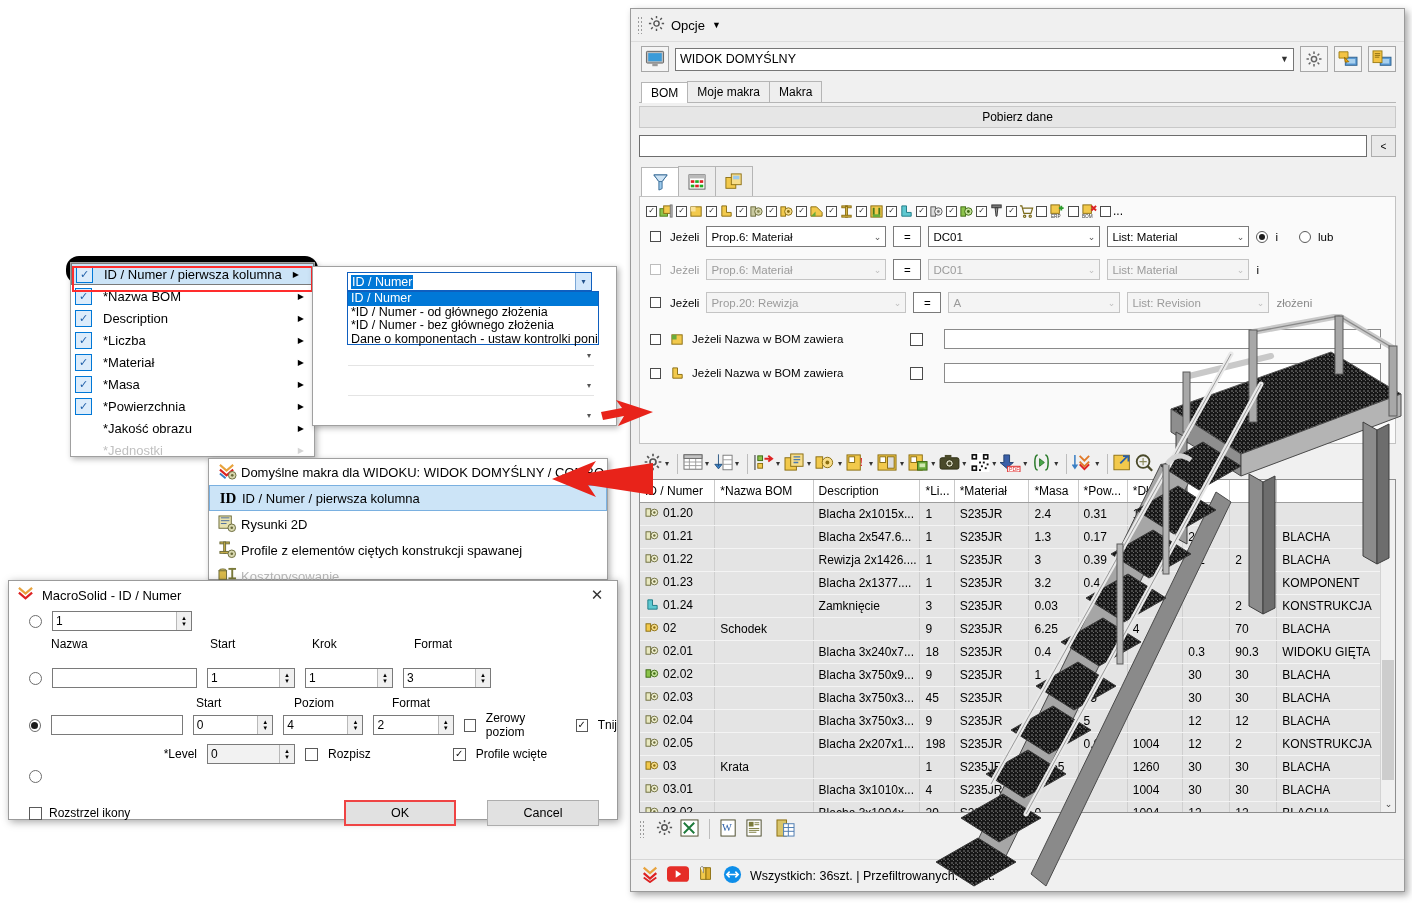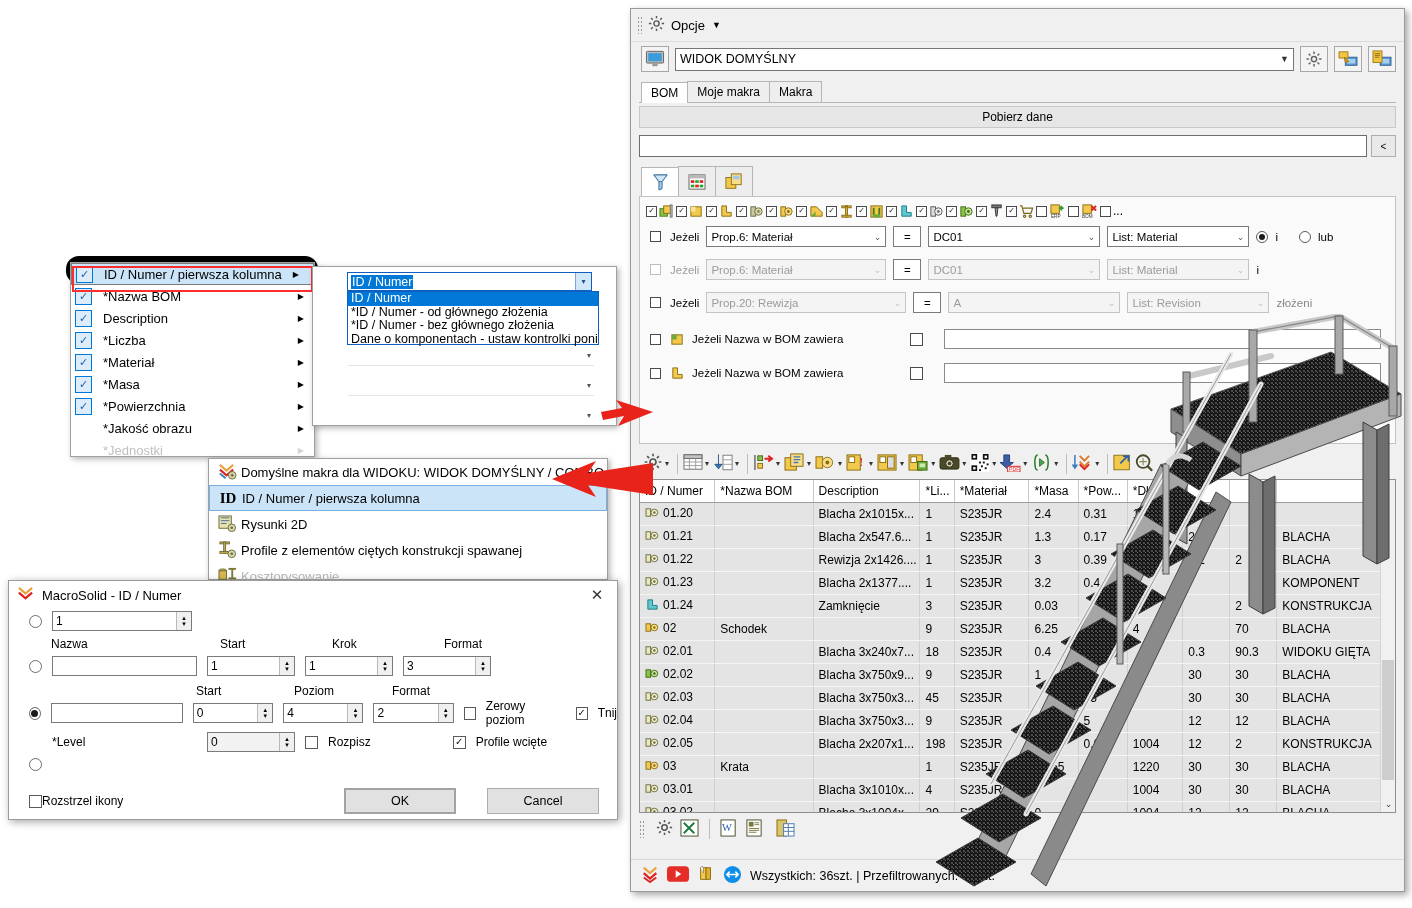--- a/index.html
+++ b/index.html
@@ -160,21 +160,21 @@
   .spin .sp{ margin-left:auto; width:15px; height:18px; border-left:1px solid #b9b9b9;
              background:#f0f0f0; display:flex; flex-direction:column;
              align-items:center; justify-content:center; line-height:6px; font-size:7px;}
   .tin{ height:20px; border:1px solid #7a7a7a; background:#fff;}
   .ck{ width:13px; height:13px; border:1px solid #5a5a5a; background:#fff;
        display:inline-flex; align-items:center; justify-content:center; font-size:10px;
        color:#111; line-height:1;}
   .fldlbl{ font-size:12px; }
   .btn{ height:26px; border:1px solid #adadad; background:#e1e1e1; display:flex;
         align-items:center; justify-content:center; font-size:12.5px;}
-  .btn.primary{ border:2px solid #a3a3a3; background:#e1e1e1;}
+  .btn.primary{ border:2px solid #ef4444; background:#e1e1e1;}
 
   
   .redarrow{ position:absolute; }
 </style>
 </head>
 <body>
 
 <div id="app-window">
 
   <div class="opt-bar">
@@ -819,21 +819,21 @@
                   <rect x="1" y="3" width="5" height="8" fill="#f2c94c" stroke="#8a6d10"></rect>
                   <circle cx="10" cy="7" r="3.6" fill="#f7dd8a" stroke="#8a6d10"></circle>
                   <circle cx="10" cy="7" r="1.3" fill="#8a6d10"></circle>
                 </svg></span><span>03</span></td>
             <td>Krata</td>
             <td></td>
             <td>1</td>
             <td>S235JR</td>
             <td>28.55</td>
             <td></td>
-            <td>1220</td>
+            <td>1260</td>
             <td>30</td>
             <td>30</td>
             <td>BLACHA</td>
           </tr>
           <tr>
             <td class="idcell"><span style="vertical-align:-2px;margin-right:3px"><svg width="15" height="13" viewBox="0 0 16 14">
                   <rect x="1" y="3" width="5" height="8" fill="#e8e8c0" stroke="#6a6a3a"></rect>
                   <circle cx="10" cy="7" r="3.6" fill="#f0f0d0" stroke="#6a6a3a"></circle>
                   <circle cx="10" cy="7" r="1.3" fill="#6a6a3a"></circle>
                 </svg></span><span>03.01</span></td>
@@ -1141,21 +1141,21 @@
     <span class="rdo"></span>
     <div class="spin" style="width:140px">
       <span>1</span>
       <span class="sp">
           <span>▴</span>
           <span>▾</span>
         </span>
     </div>
   </div>
 
-  <div style="display:flex; gap:24px; padding:6px 0 4px 42px; font-size:12px">
+  <div style="display:flex; gap:14px; padding:6px 0 16px 42px; font-size:12px">
     <span style="width:145px">Nazwa</span>
     <span style="width:88px">Start</span>
     <span style="width:88px">Krok</span>
     <span style="width:88px">Format</span>
   </div>
   <div style="display:flex; align-items:center; gap:10px; padding:1px 0 0 20px">
     <span class="rdo"></span>
     <div class="tin" style="width:145px"></div>
     <div class="spin" style="width:88px">
         <span>1</span>
@@ -1210,41 +1210,41 @@
         </span>
       </div>
     <span class="ck"></span>
     <span class="fldlbl">Zerowy poziom</span>
     <span class="ck" style="margin-left:6px">✓</span>
     <span class="fldlbl">Tnij</span>
   </div>
 
   <div style="display:flex; align-items:center; gap:10px; padding:5px 0 0 20px">
     <span style="width:13px"></span>
-    <span class="fldlbl" style="width:145px; text-align:left">*Level</span>
+    <span class="fldlbl" style="width:145px; text-align:right">*Level</span>
     <div class="spin" style="width:88px;background:#f2f2f2">
         <span>0</span>
         <span class="sp">
           <span>▴</span>
           <span>▾</span>
         </span>
       </div>
     <span class="ck"></span>
     <span class="fldlbl">Rozpisz</span>
     <span class="ck" style="margin-left:72px">✓</span>
     <span class="fldlbl">Profile wcięte</span>
   </div>
 
   <div style="padding:6px 0 0 20px">
     <span class="rdo"></span>
   </div>
 
   <div style="display:flex; align-items:center; padding:14px 18px 0 20px">
     <span class="ck"></span>
-    <span class="fldlbl" style="">Rozstrzel ikony</span>
+    <span class="fldlbl" style="margin-left:7px">Rozstrzel ikony</span>
     <div class="btn primary" style="width:112px; margin-left:auto">OK</div>
     <div class="btn" style="width:112px; margin-left:31px">Cancel</div>
   </div>
 </div>
 
 <svg class="redarrow" style="left:598px; top:398px; width:55px; height:35px" viewBox="0 0 55 35">
   <path d="M55 6 L20 20 L26 10 L5 14 L3 6 L24 2 L18 -6 Z" fill="#e8231a" transform="translate(0,8)"></path>
 </svg>
 <svg class="redarrow" style="left:548px; top:455px; width:105px; height:48px" viewBox="0 0 105 48">
   <path d="M105 8 L40 18 L48 6 L4 24 L48 42 L40 30 L105 40 Z" fill="#e8231a"></path>

